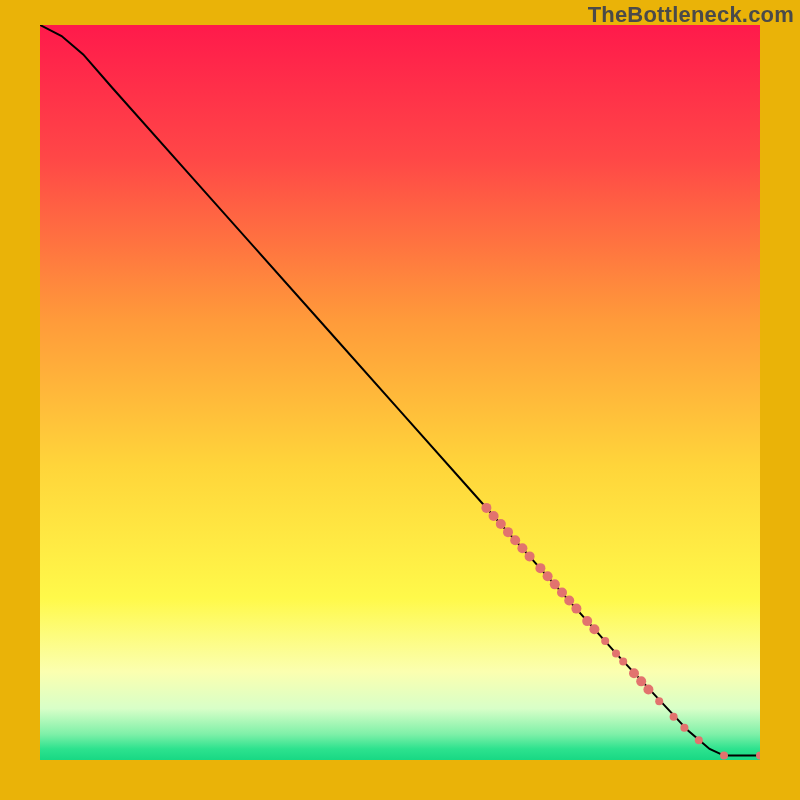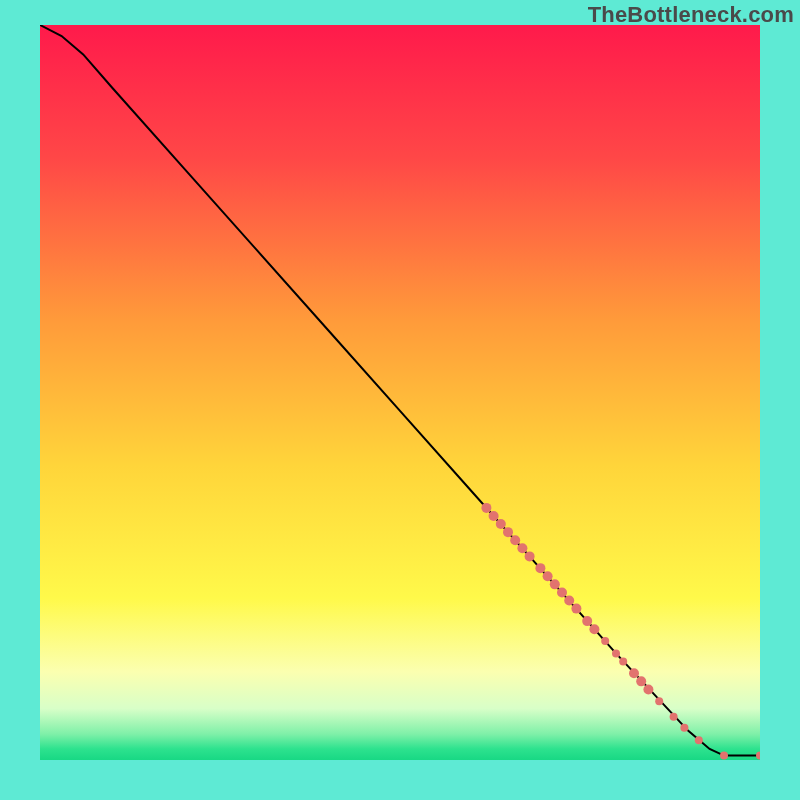--- a/index.html
+++ b/index.html
@@ -8,21 +8,21 @@
     width: 800px;
     height: 800px;
     overflow: hidden;
     background: #000;
     font-family: Arial, Helvetica, sans-serif;
   }
   .frame {
     position: relative;
     width: 800px;
     height: 800px;
-    background: #5eead4;
+    background: #eab308;
   }
   .watermark {
     position: absolute;
     top: 2px;
     right: 6px;
     color: #4a4a4a;
     font-size: 22px;
     font-weight: 600;
     letter-spacing: 0.2px;
     z-index: 10;

